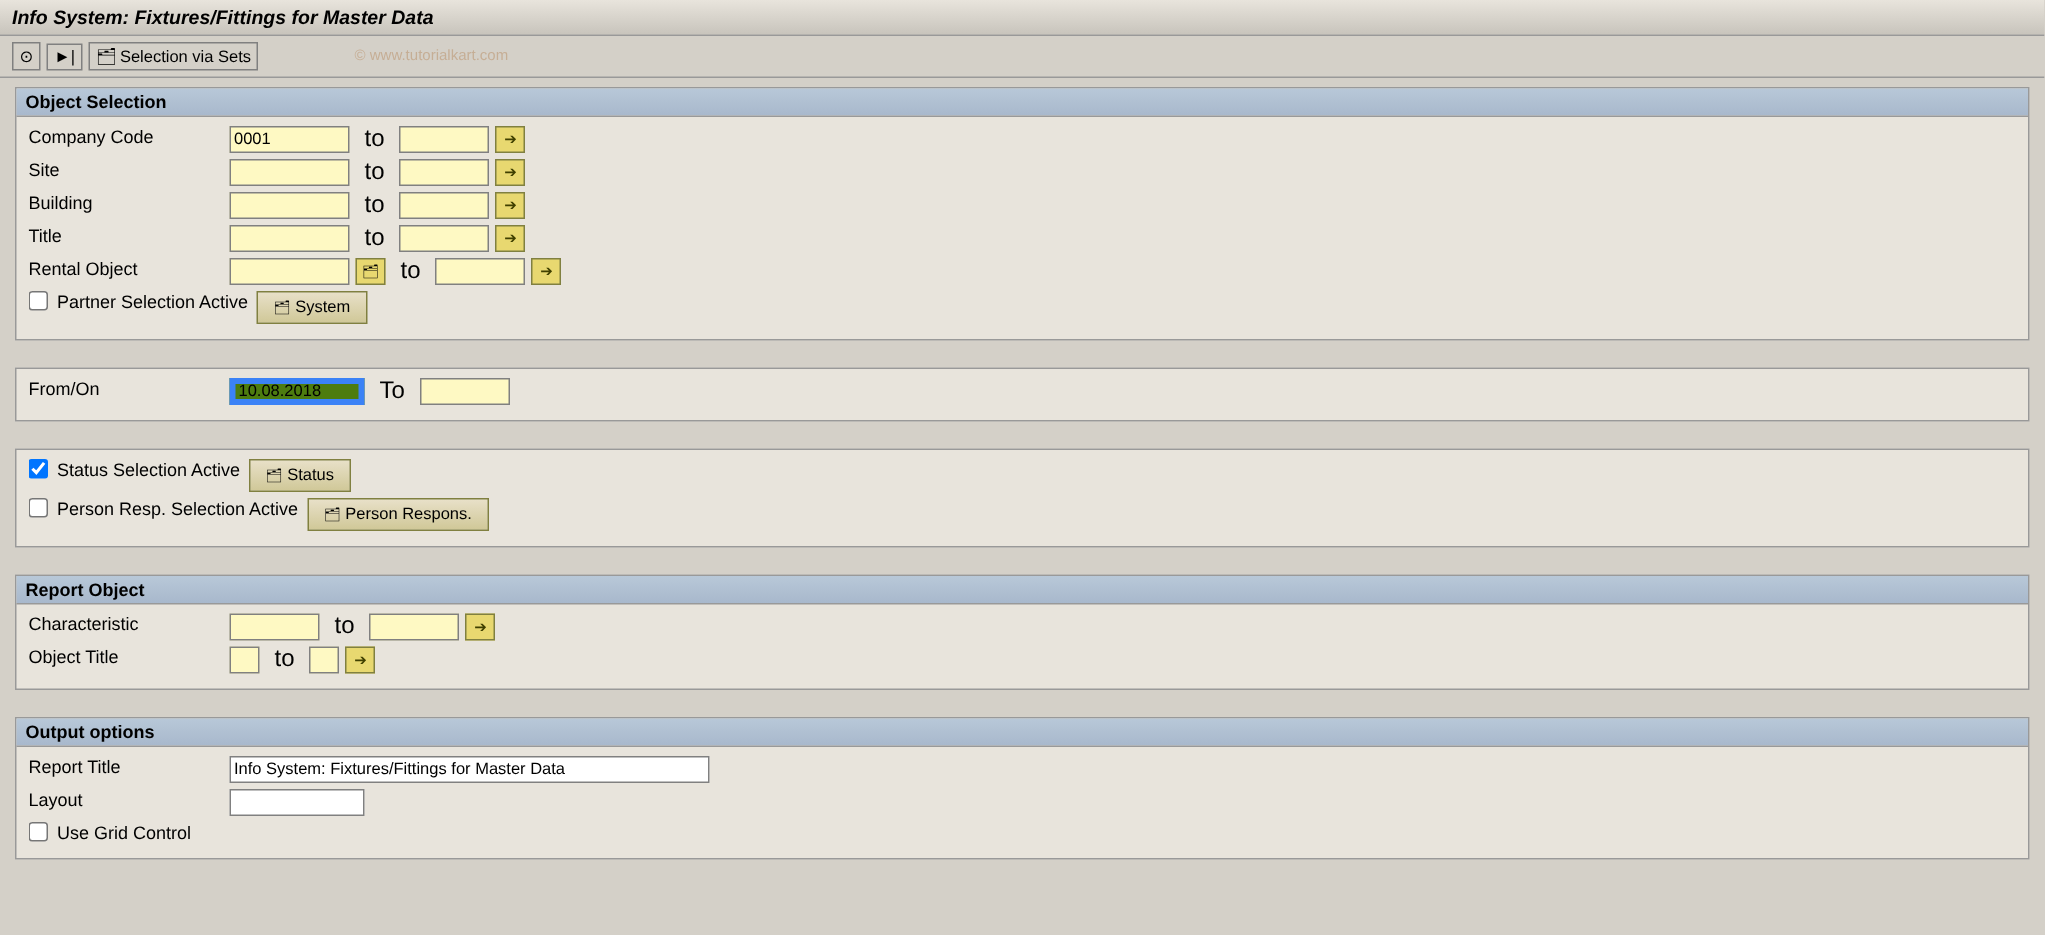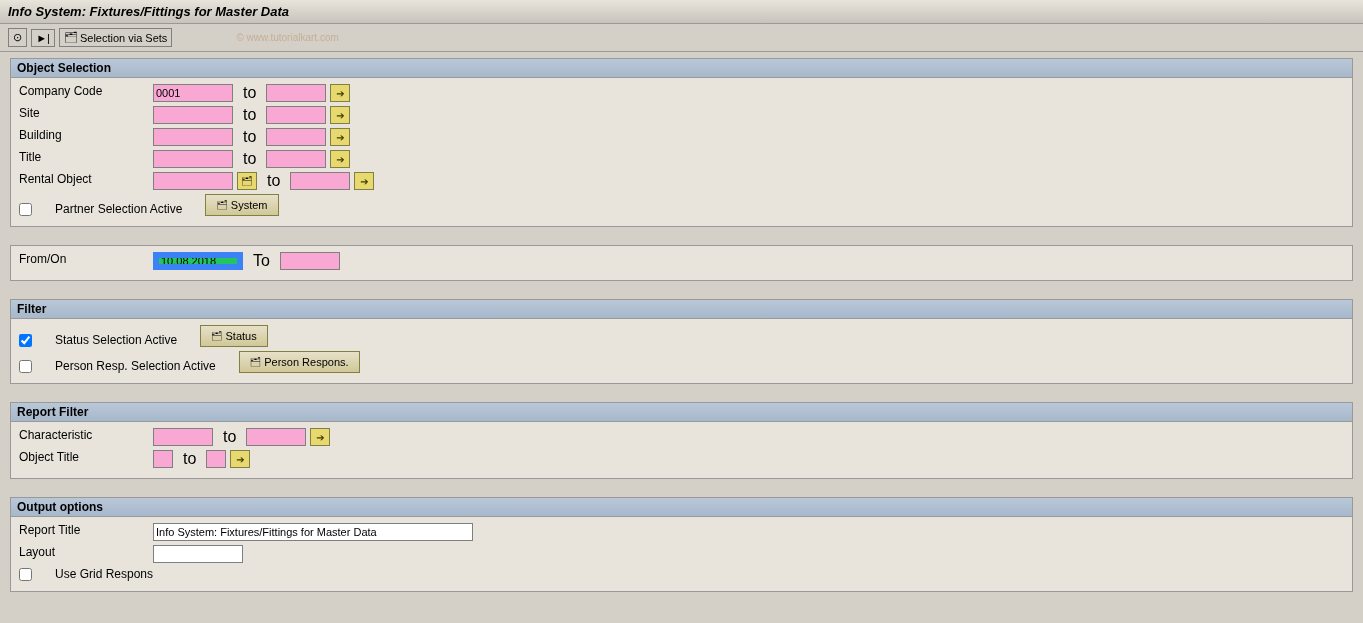--- a/index.html
+++ b/index.html
@@ -66,21 +66,21 @@
       margin-bottom: 4px;
       gap: 4px;
     }
     .field-label {
       width: 130px;
       min-width: 130px;
       font-size: 12px;
     }
     .field-input {
       border: 1px solid #808080;
-      background: #f9a8d4;
+      background: #fef9c3;
       height: 18px;
       font-size: 11px;
       padding: 0 2px;
     }
     .field-input-sm { width: 60px; }
     .field-input-md { width: 80px; }
     .to-label {
       margin: 0 6px;
       font-size: 16px;
     }
@@ -113,31 +113,31 @@
       padding: 2px 10px;
       height: 22px;
       cursor: pointer;
       font-size: 11px;
       display: flex;
       align-items: center;
       gap: 3px;
     }
     .checkbox-row {
       display: flex;
-      align-items: flex-end;
-      gap: 23px;
+      align-items: flex-start;
+      gap: 6px;
       margin-bottom: 4px;
     }
     .checkbox-label {
       font-size: 12px;
     }
     .date-input {
       width: 90px;
-      border: 6px solid #3b82f6;
-      background: #22c55e;
+      border: 4px solid #3b82f6;
+      background: #4d7c0f;
       height: 18px;
       font-size: 11px;
       padding: 0 2px;
     }
     .text-input-wide {
       width: 320px;
       border: 1px solid #808080;
       background: #fff;
       height: 18px;
       font-size: 11px;
@@ -245,21 +245,20 @@
       <div class="form-row">
         <span class="field-label">From/On</span>
         <input type="text" class="date-input" value="10.08.2018" style="">
         <span class="to-label">To</span>
         <input type="text" class="field-input field-input-sm" value="" style="">
       </div>
     </div>
   </div>
 
   <div class="section">
-    <div class="section-header">Filter</div>
     <div class="section-body">
       <div class="checkbox-row">
         <input type="checkbox" checked="" style="">
         <span class="checkbox-label">Status Selection Active</span>
         <button class="action-btn">
           <span style="font-size:9px;">🗂</span>
           <span>Status</span>
         </button>
       </div>
       <div class="checkbox-row">
@@ -267,21 +266,21 @@
         <span class="checkbox-label">Person Resp. Selection Active</span>
         <button class="action-btn">
           <span style="font-size:9px;">🗂</span>
           <span>Person Respons.</span>
         </button>
       </div>
     </div>
   </div>
 
   <div class="section">
-    <div class="section-header">Report Filter</div>
+    <div class="section-header">Report Object</div>
     <div class="section-body">
 
       <div class="form-row">
         <span class="field-label">Characteristic</span>
         <input type="text" class="field-input field-input-sm" value="" style="">
         <span class="to-label">to</span>
         <input type="text" class="field-input field-input-sm" value="" style="">
         <div class="arrow-btn">
           <span>➔</span>
         </div>
@@ -309,19 +308,19 @@
         <input type="text" class="text-input-wide" value="Info System: Fixtures/Fittings for Master Data" style="">
       </div>
 
       <div class="form-row">
         <span class="field-label">Layout</span>
         <input type="text" class="layout-input" value="" style="">
       </div>
 
       <div class="checkbox-row">
         <input type="checkbox" style="">
-        <span class="checkbox-label">Use Grid Respons</span>
+        <span class="checkbox-label">Use Grid Control</span>
       </div>
 
     </div>
   </div>
 
 </div>
 
 </body></html>

